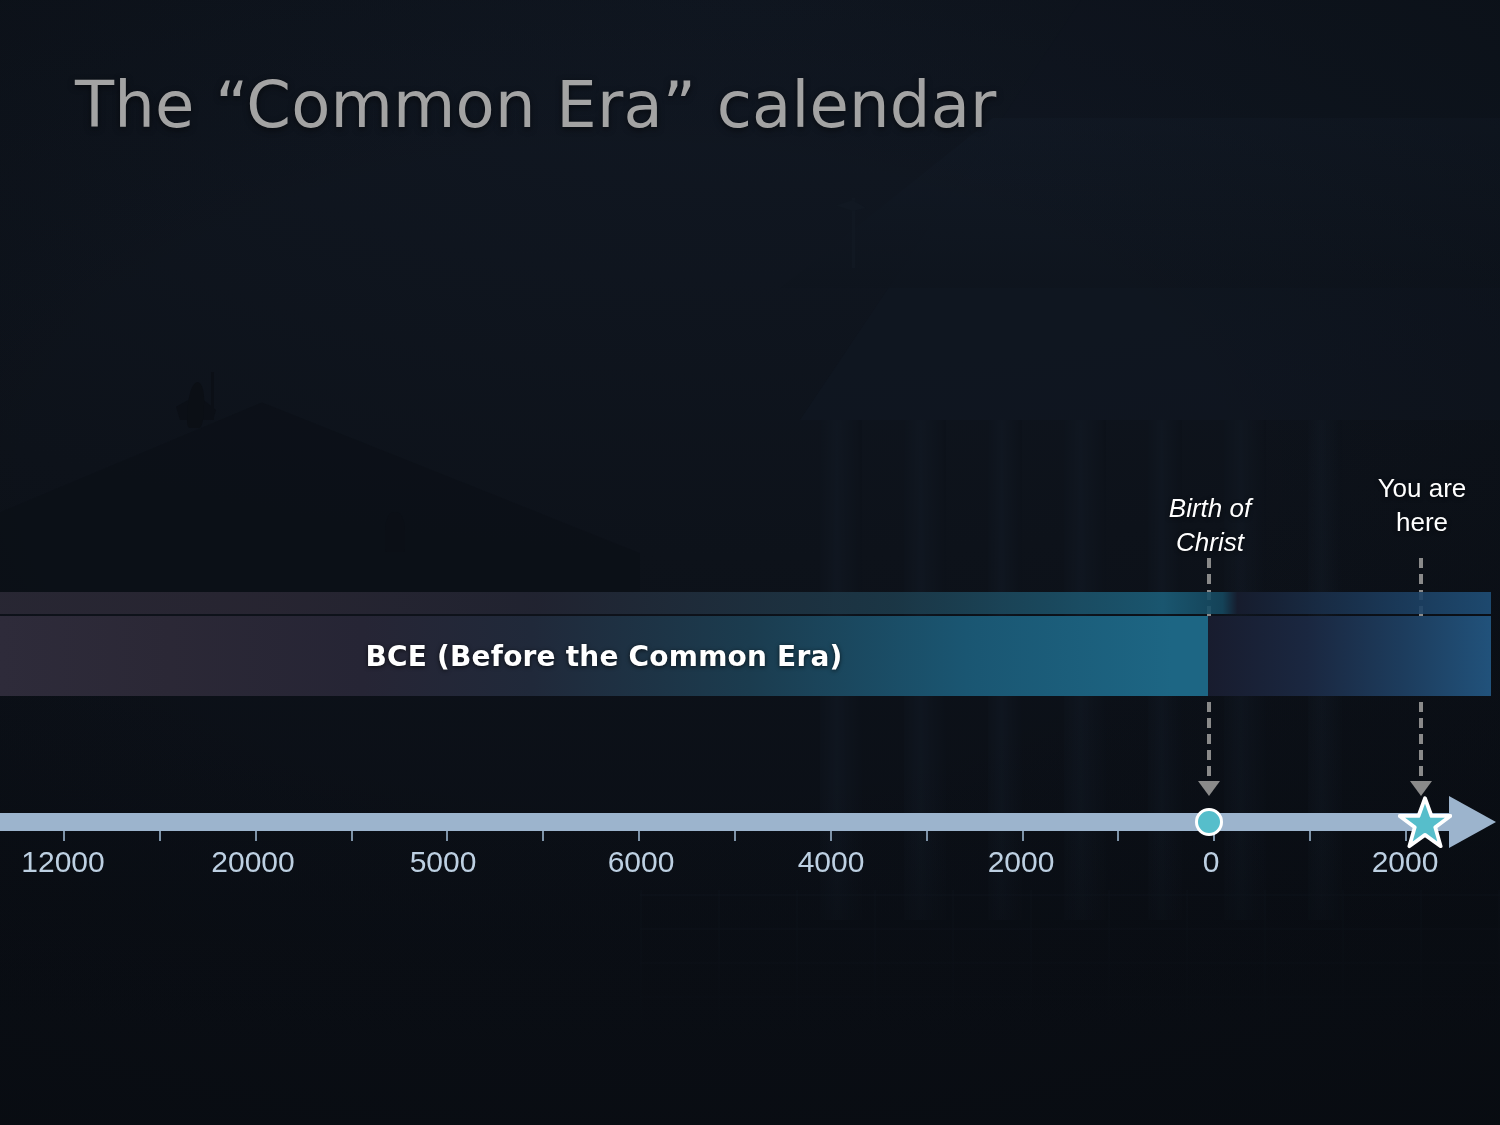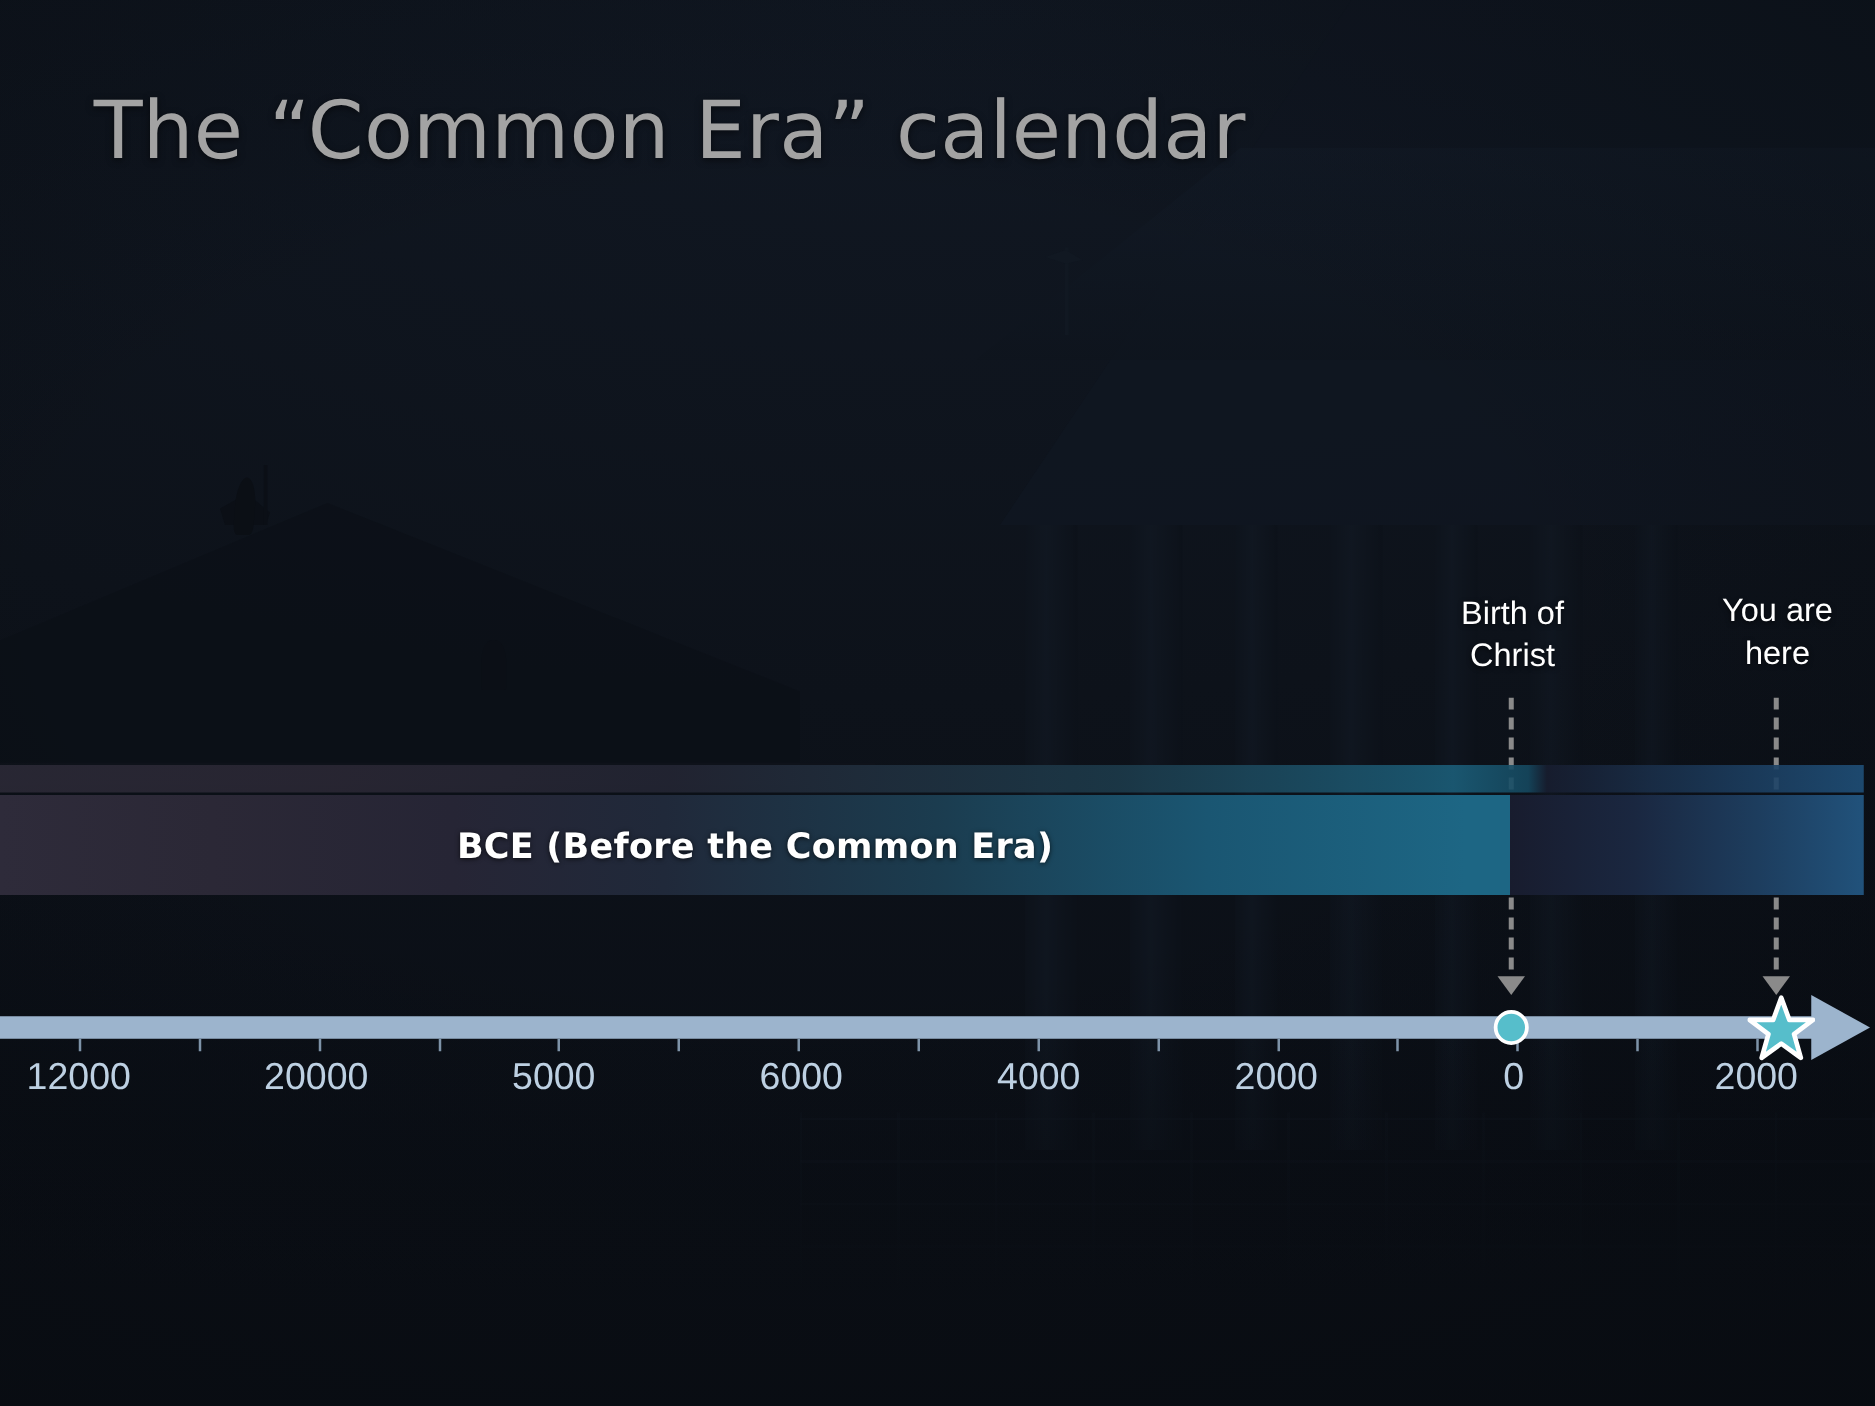--- a/index.html
+++ b/index.html
@@ -108,42 +108,42 @@
   
   .callout {
     position:absolute;
     color:#ffffff;
     font-size:26px;
     line-height:1.3;
     text-align:center;
     font-family:"Liberation Sans", sans-serif;
     text-shadow:0 1px 4px rgba(0,0,0,.6);
   }
-  #callout-birth { left:1114px; top:474px; width:192px; }
+  #callout-birth { left:1114px; top:492px; width:192px;font-style:italic; }
   #callout-here  { left:1326px; top:472px; width:192px; }
 
   
   .leader {
     position:absolute; width:4px;
     background-image:linear-gradient(#8a8a8a 60%, rgba(0,0,0,0) 0%);
     background-size:4px 16px; background-repeat:repeat-y;
   }
   #leader-birth { left:1207px; top:558px; height:226px; }
   #leader-here  { left:1419px; top:558px; height:226px; }
   .leader-head {
     position:absolute; width:0; height:0;
     border-left:11px solid transparent;
     border-right:11px solid transparent;
     border-top:15px solid #8a8a8a;
   }
   #leader-head-birth { left:1198px; top:781px; }
   #leader-head-here  { left:1410px; top:781px; }
 
   
-  #era-band-wrap { position:absolute; left:0; top:612px; width:1491px; height:104px; }
+  #era-band-wrap { position:absolute; left:0; top:592px; width:1491px; height:104px; }
   #band-top-strip {
     position:absolute; left:0; top:0; width:1491px; height:22px;
     background:linear-gradient(90deg,
       #2b2936 0%, #2a2734 18%, #232533 36%,
       #1c3a4a 60%, #1b5d78 78%, #15485f 82%,
       #171d2f 83%, #1b3b5c 93%, #1f4f78 100%);
     opacity:.9;
   }
   #band-bce {
     position:absolute; left:0; top:24px; width:1208px; height:80px;

